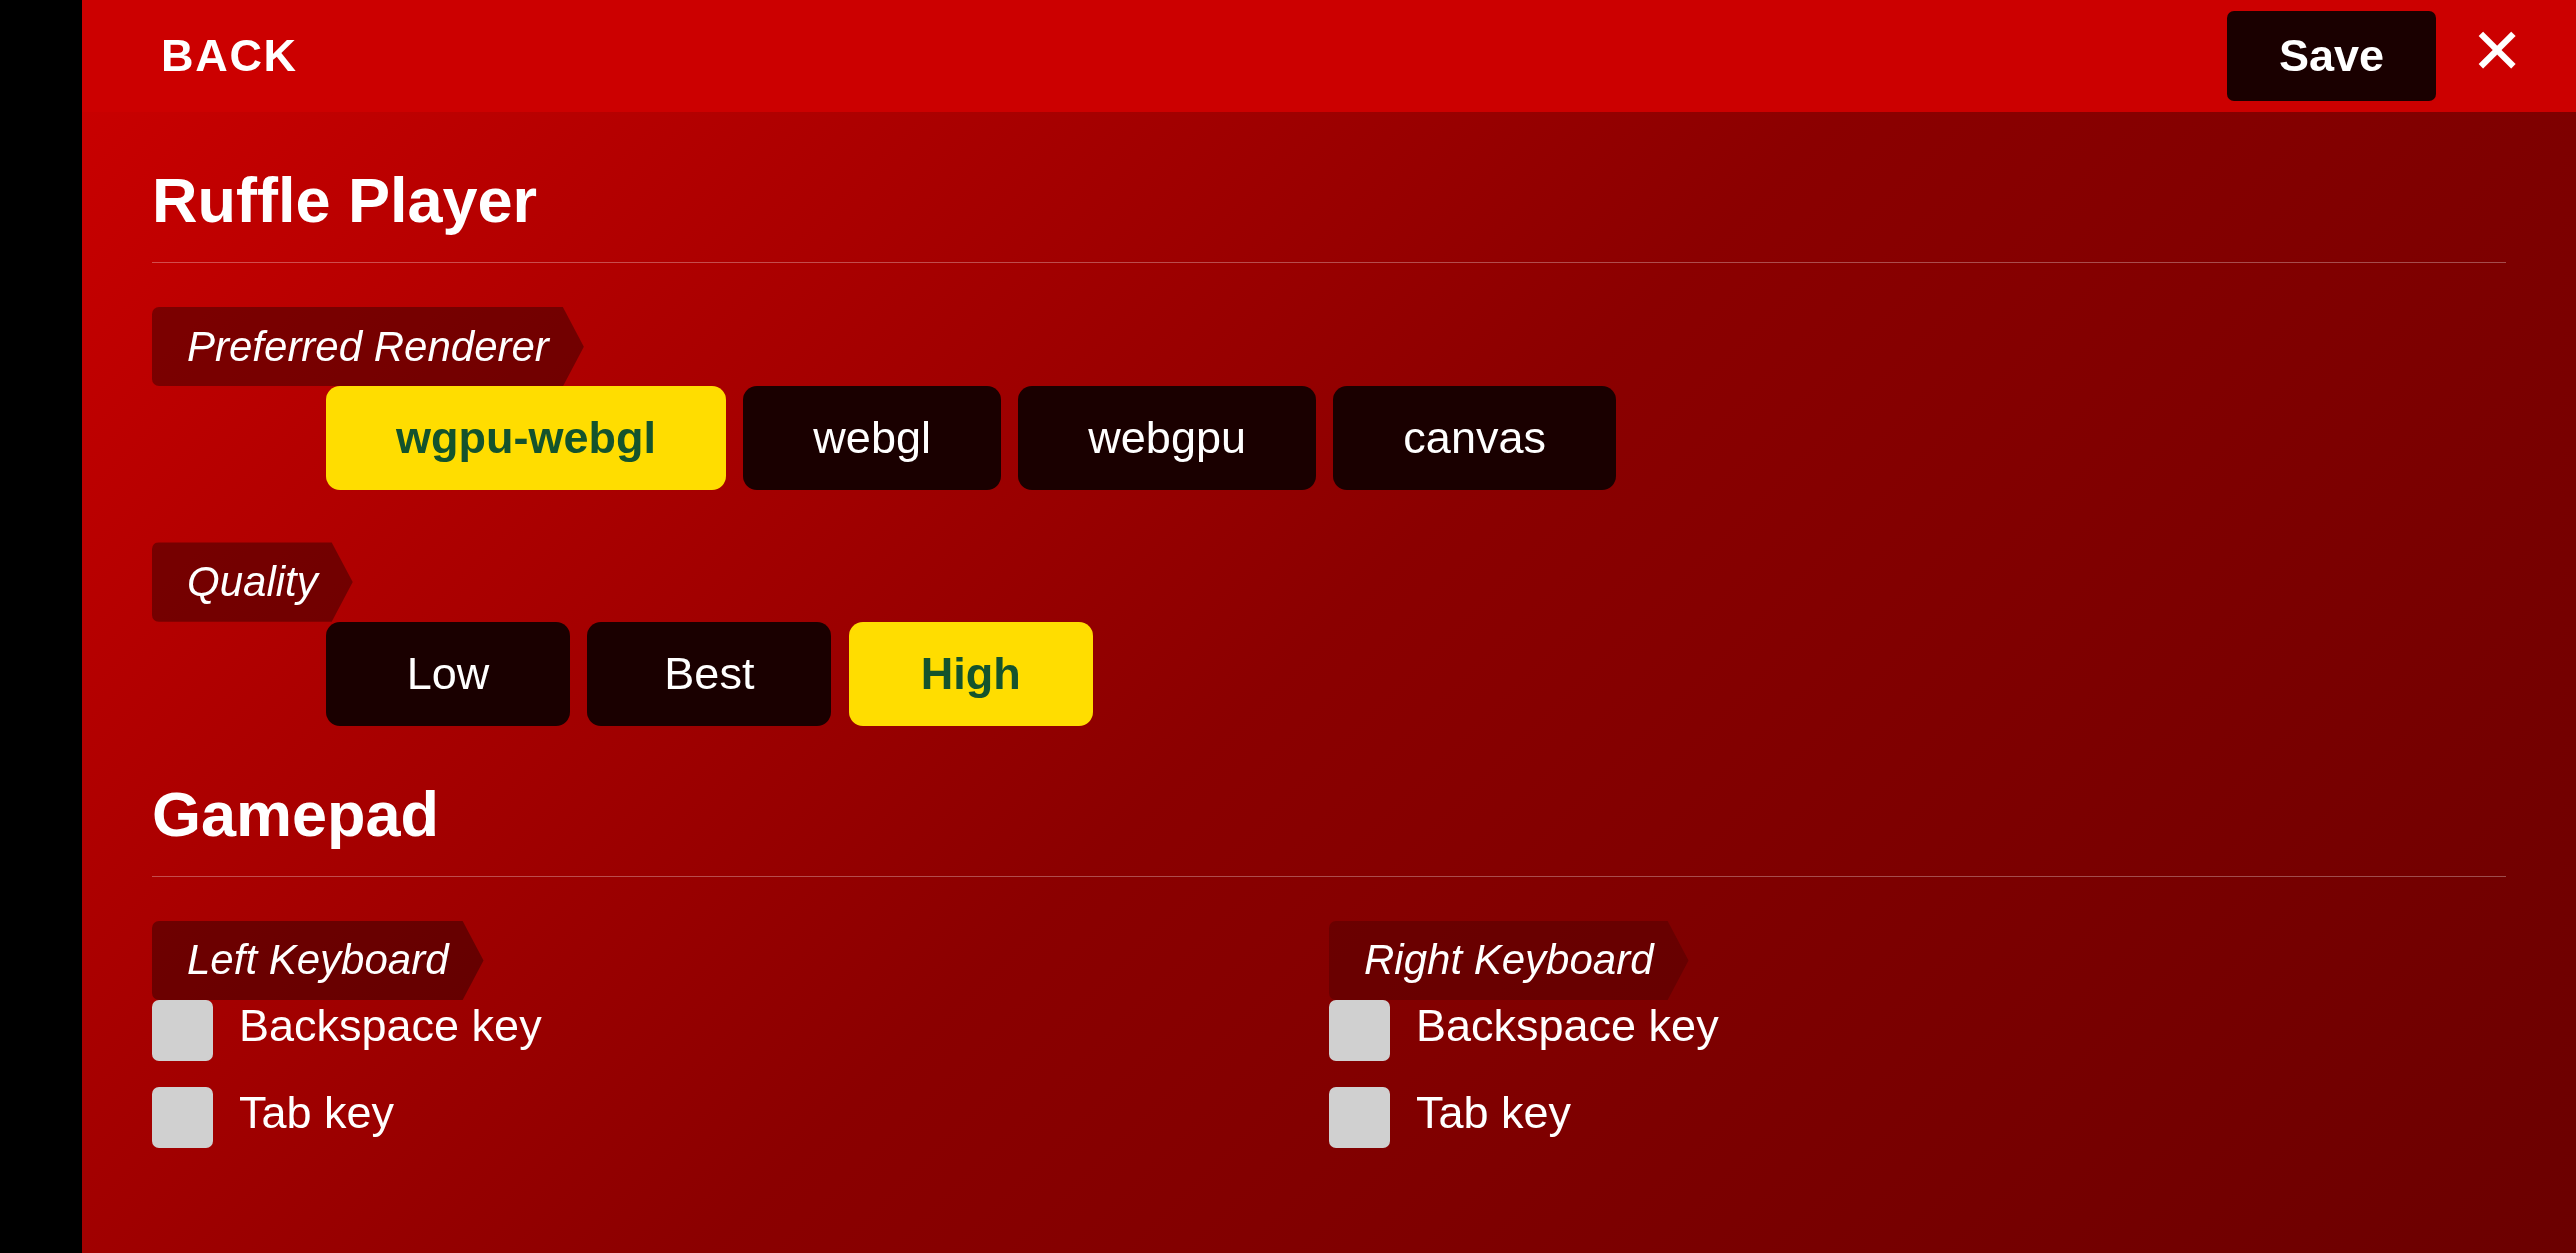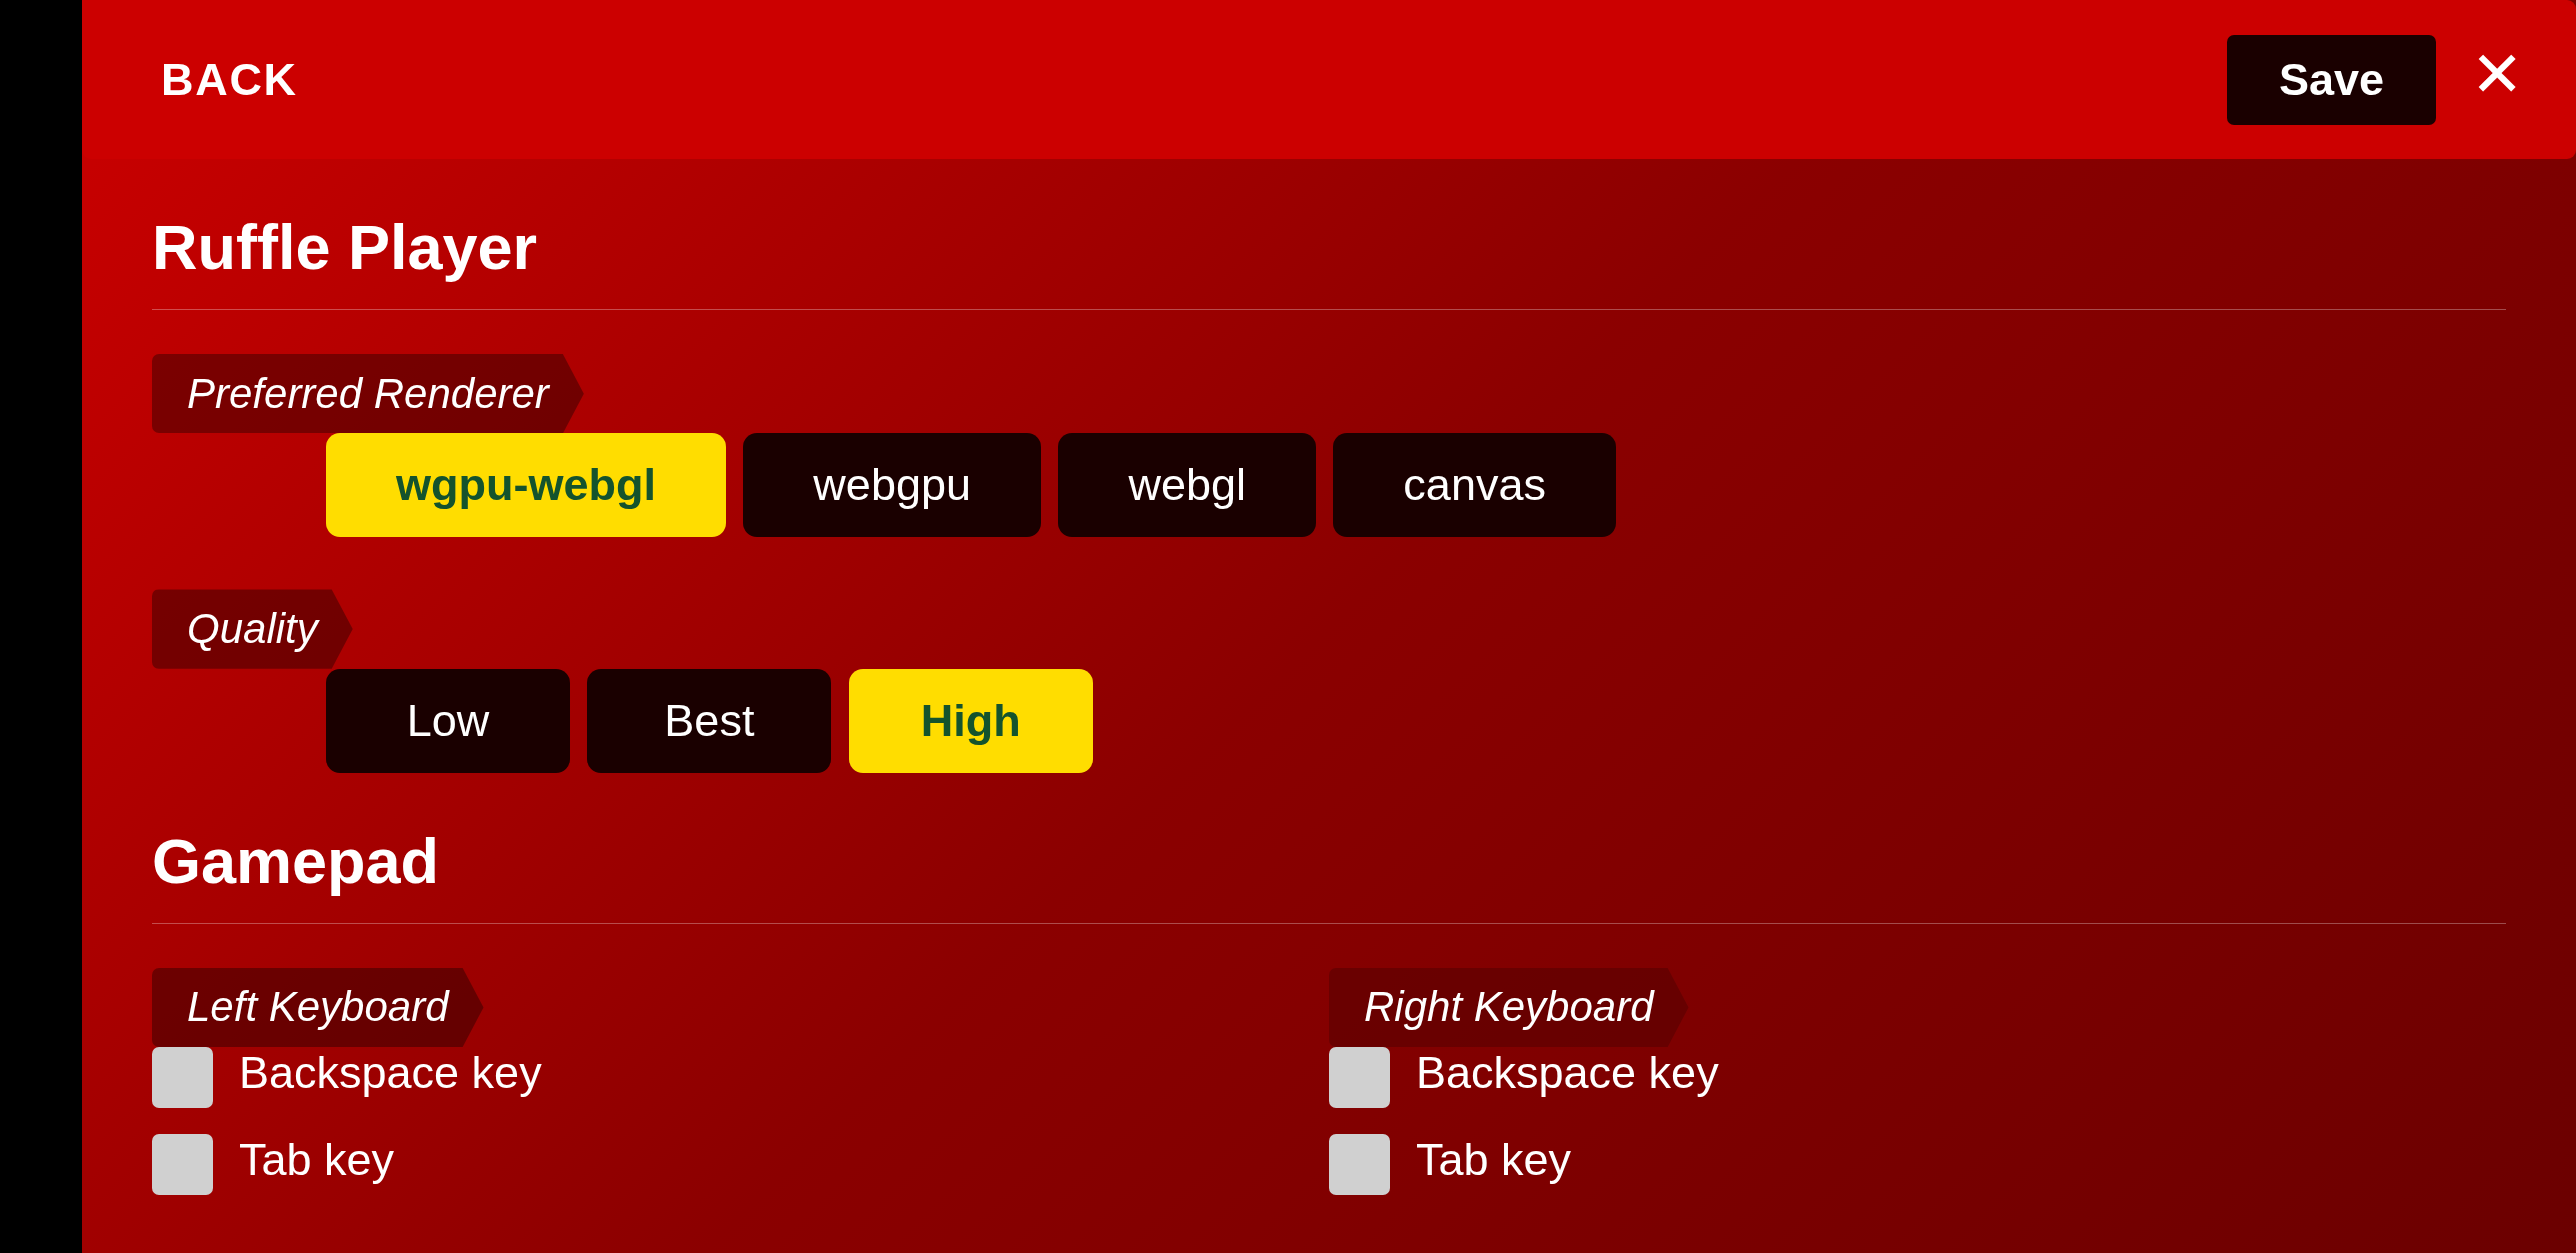--- a/index.html
+++ b/index.html
@@ -19,27 +19,26 @@
       width: 2494px;
       height: 1253px;
       background: linear-gradient(135deg, #cc0000 0%, #8b0000 50%, #6b0000 100%);
       border-radius: 0;
     }
 
     
     #header {
       position: relative;
       width: 100%;
-      height: 159px;
+      height: 112px;
       background: #cc0000;
       display: flex;
       align-items: center;
       justify-content: space-between;
       padding: 0 35px;
-      border-radius: 9px;
     }
 
     #back-button {
       background: #cc0000;
       border: none;
       border-radius: 26px;
       padding: 19px 44px;
       color: white;
       font-size: 45px;
       font-weight: bold;
@@ -183,22 +182,22 @@
 
     <div id="ruffle-player-section">
       <div class="section-title">Ruffle Player</div>
       <hr class="section-divider">
 
       <div>
         <span class="label-tag">Preferred Renderer</span>
       </div>
       <div class="button-group">
         <button class="option-btn active">wgpu-webgl</button>
+        <button class="option-btn">webgl</button>
         <button class="option-btn">webgpu</button>
-        <button class="option-btn">webgl</button>
         <button class="option-btn">canvas</button>
       </div>
 
       <div>
         <span class="label-tag">Quality</span>
       </div>
       <div class="button-group">
         <button class="option-btn">Low</button>
         <button class="option-btn">Best</button>
         <button class="option-btn active">High</button>

